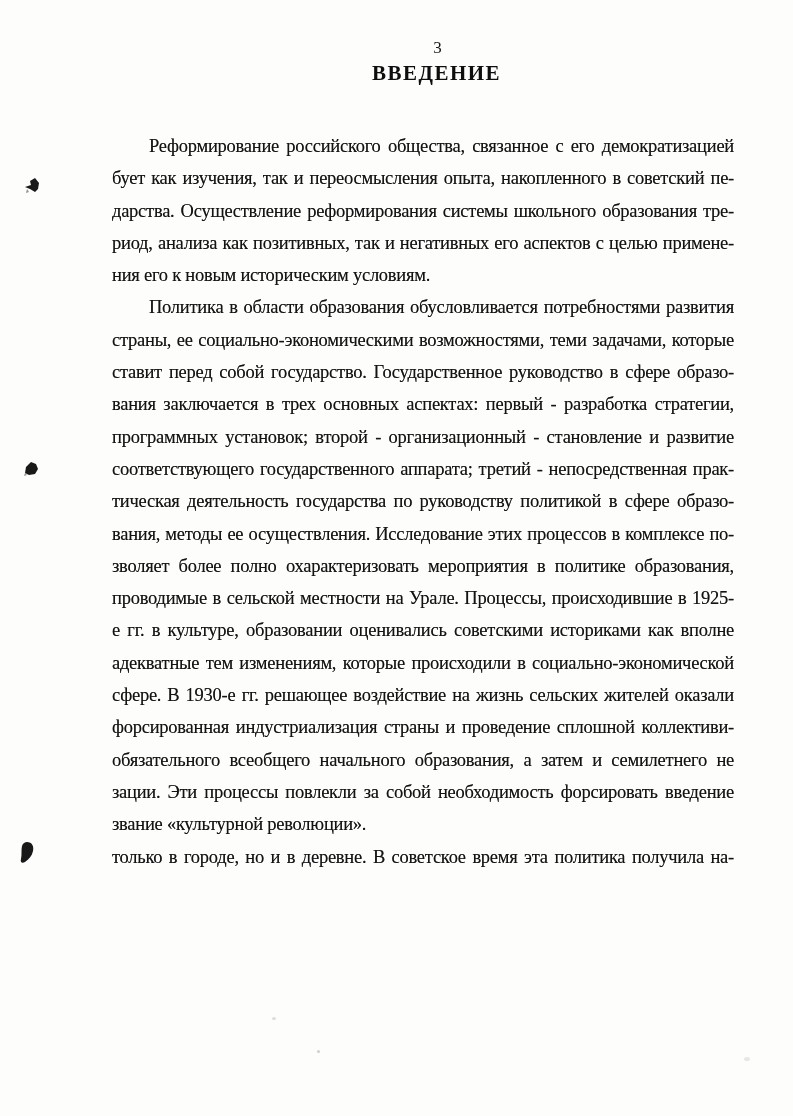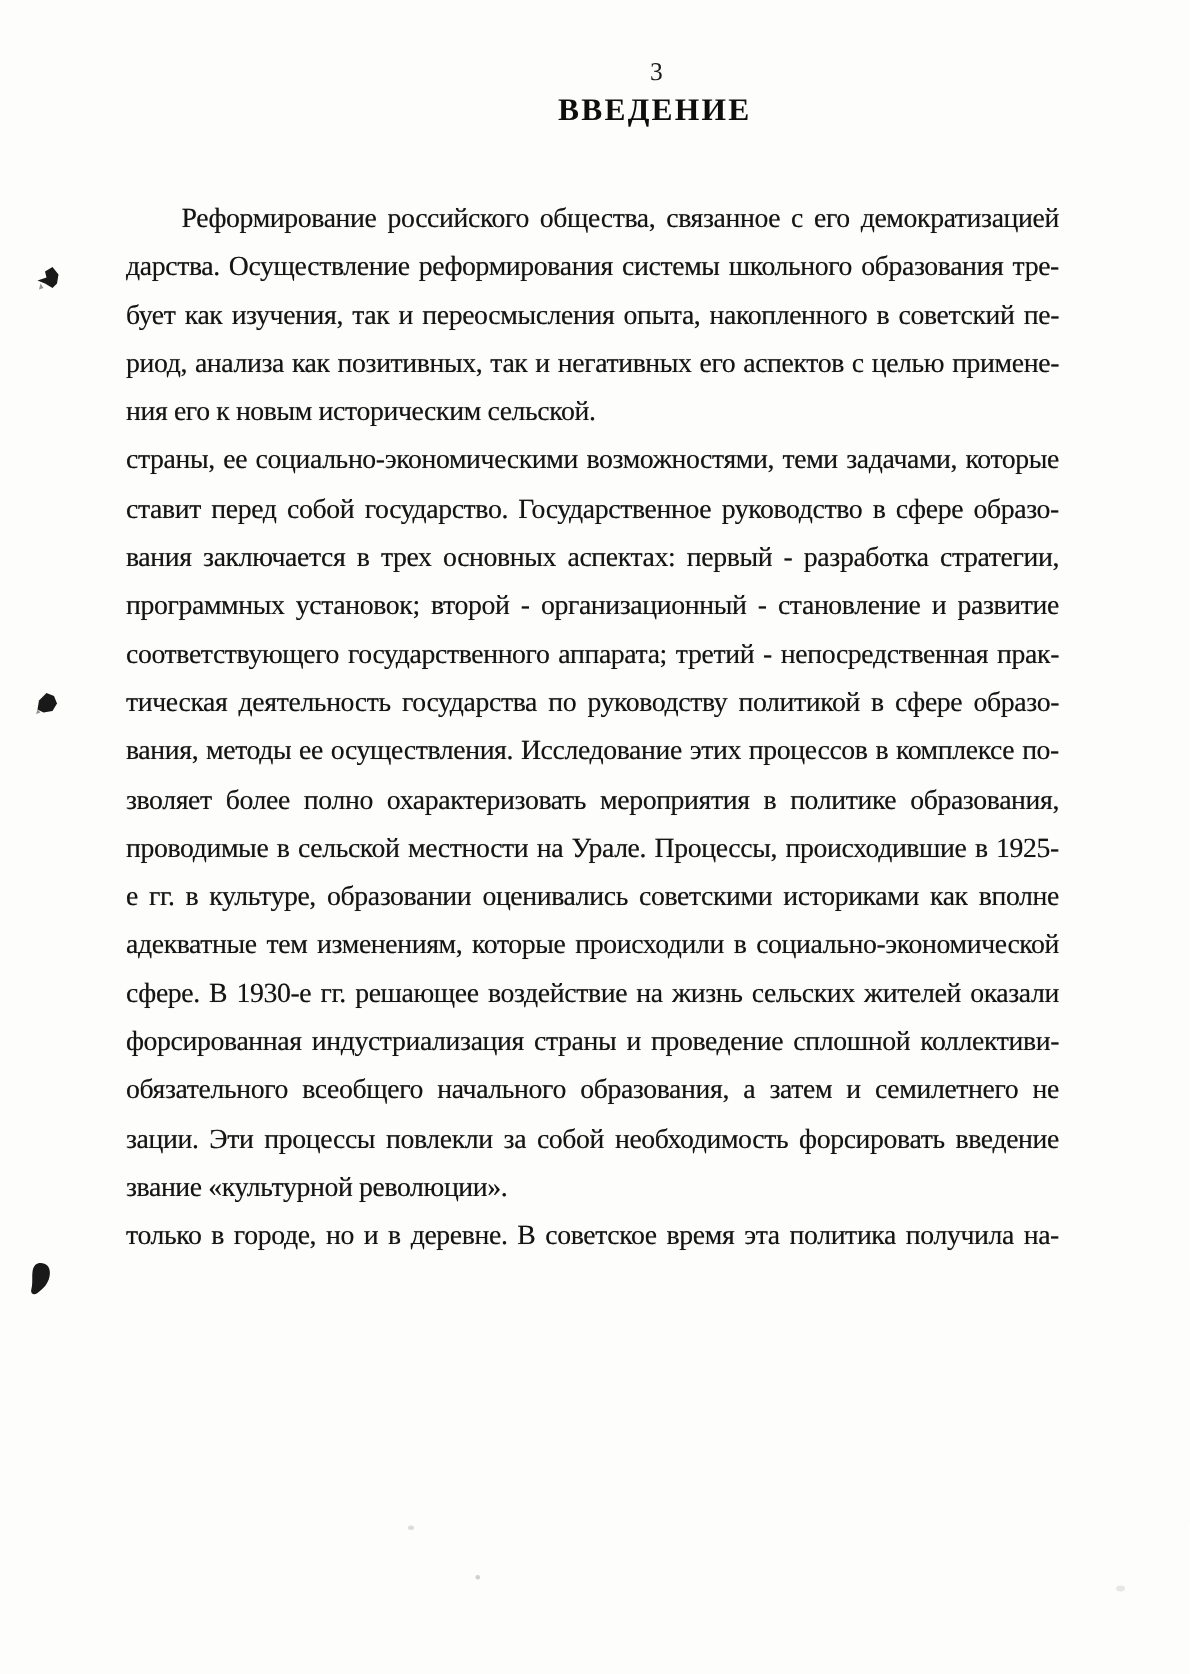--- a/index.html
+++ b/index.html
@@ -35,21 +35,21 @@
     text-align: center;
     transform: translateX(40px);
     font-size: 21px;
     font-weight: bold;
     letter-spacing: 1.5px;
     color: #0e0e0e;
   }
   .body-text {
     position: absolute;
     top: 130px;
-    left: 84px;
+    left: 112px;
     width: 622px;
     font-size: 18.5px;
     letter-spacing: -0.25px;
     line-height: 32.3px;
     text-rendering: optimizeLegibility;
   }
   .para { margin: 0; }
   .line {
     text-align: justify;
     text-align-last: justify;
@@ -76,26 +76,27 @@
 
 <div class="page">
 
   <div class="page-number">3</div>
 
   <h1 class="doc-title">ВВЕДЕНИЕ</h1>
 
   <div class="body-text">
       <div class="para">
         <div class="line first">Реформирование российского общества, связанное с его демократизацией</div>
+        <div class="line">бует как изучения, так и переосмысления опыта, накопленного в советский пе-</div>
         <div class="line">дарства. Осуществление реформирования системы школьного образования тре-</div>
-        <div class="line">бует как изучения, так и переосмысления опыта, накопленного в советский пе-</div>
         <div class="line">риод, анализа как позитивных, так и негативных его аспектов с целью примене-</div>
-        <div class="line last">ния его к новым историческим сельской.</div>
+        <div class="line last">ния его к новым историческим условиям.</div>
       </div>
       <div class="para">
+        <div class="line first">Политика в области образования обусловливается потребностями развития</div>
         <div class="line">страны, ее социально-экономическими возможностями, теми задачами, которые</div>
         <div class="line">ставит перед собой государство. Государственное руководство в сфере образо-</div>
         <div class="line">вания заключается в трех основных аспектах: первый - разработка стратегии,</div>
         <div class="line">программных установок; второй - организационный - становление и развитие</div>
         <div class="line">соответствующего государственного аппарата; третий - непосредственная прак-</div>
         <div class="line">тическая деятельность государства по руководству политикой в сфере образо-</div>
         <div class="line">вания, методы ее осуществления. Исследование этих процессов в комплексе по-</div>
         <div class="line">зволяет более полно охарактеризовать мероприятия в политике образования,</div>
         <div class="line">проводимые в сельской местности на Урале. Процессы, происходившие в 1925-</div>
         <div class="line">е гг. в культуре, образовании оценивались советскими историками как вполне</div>

